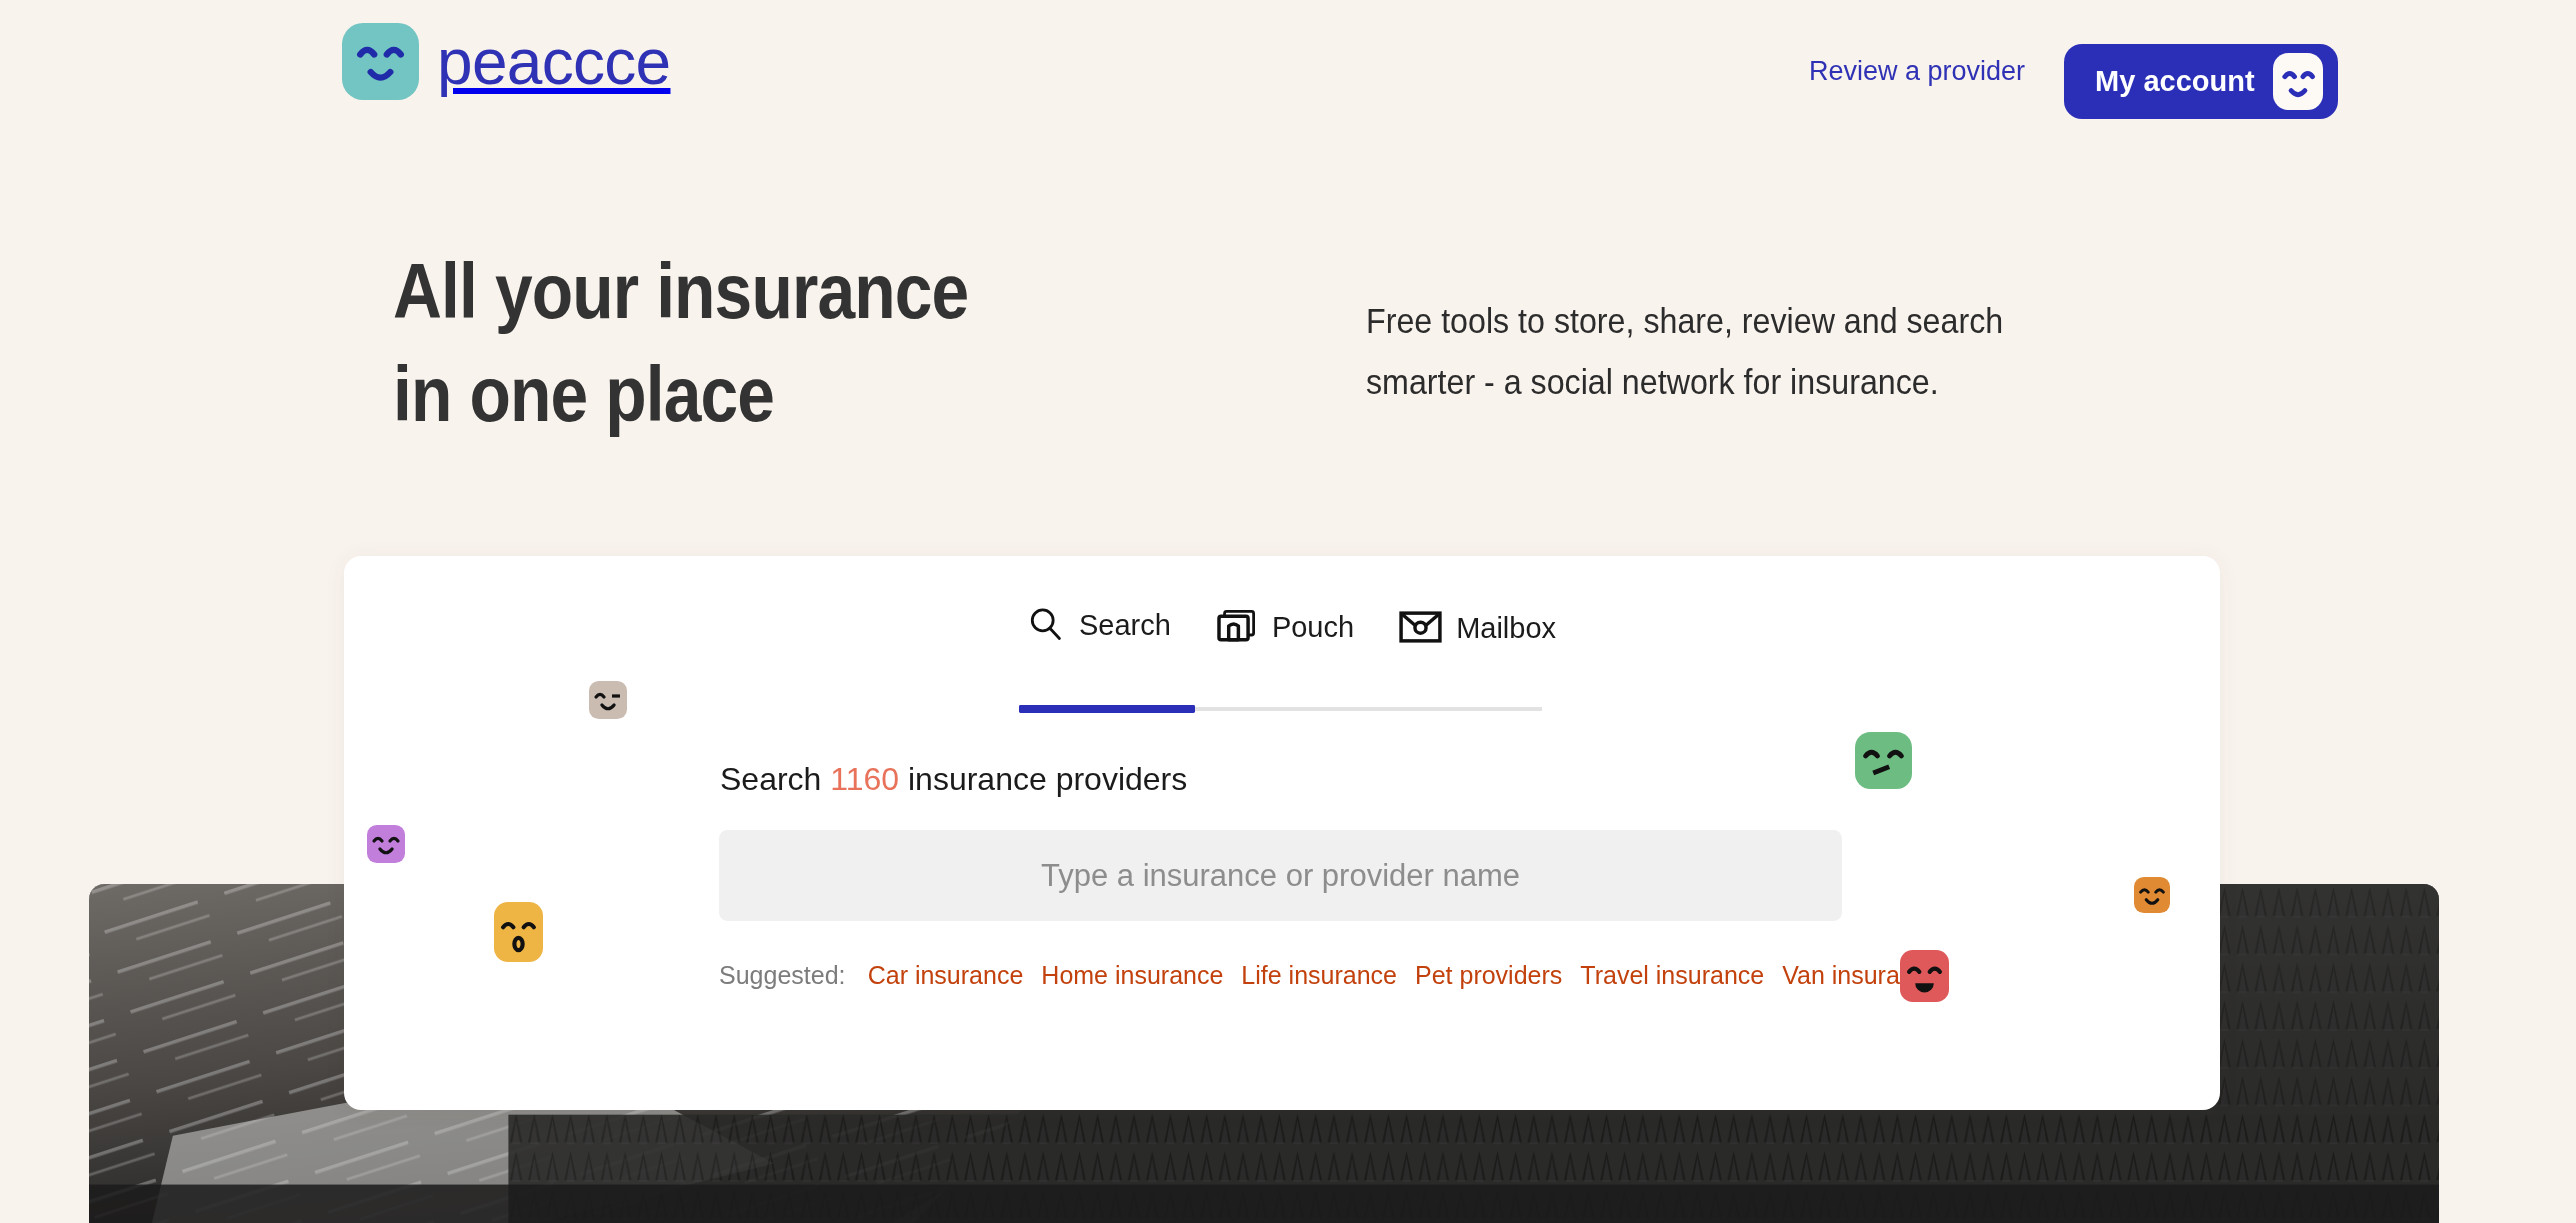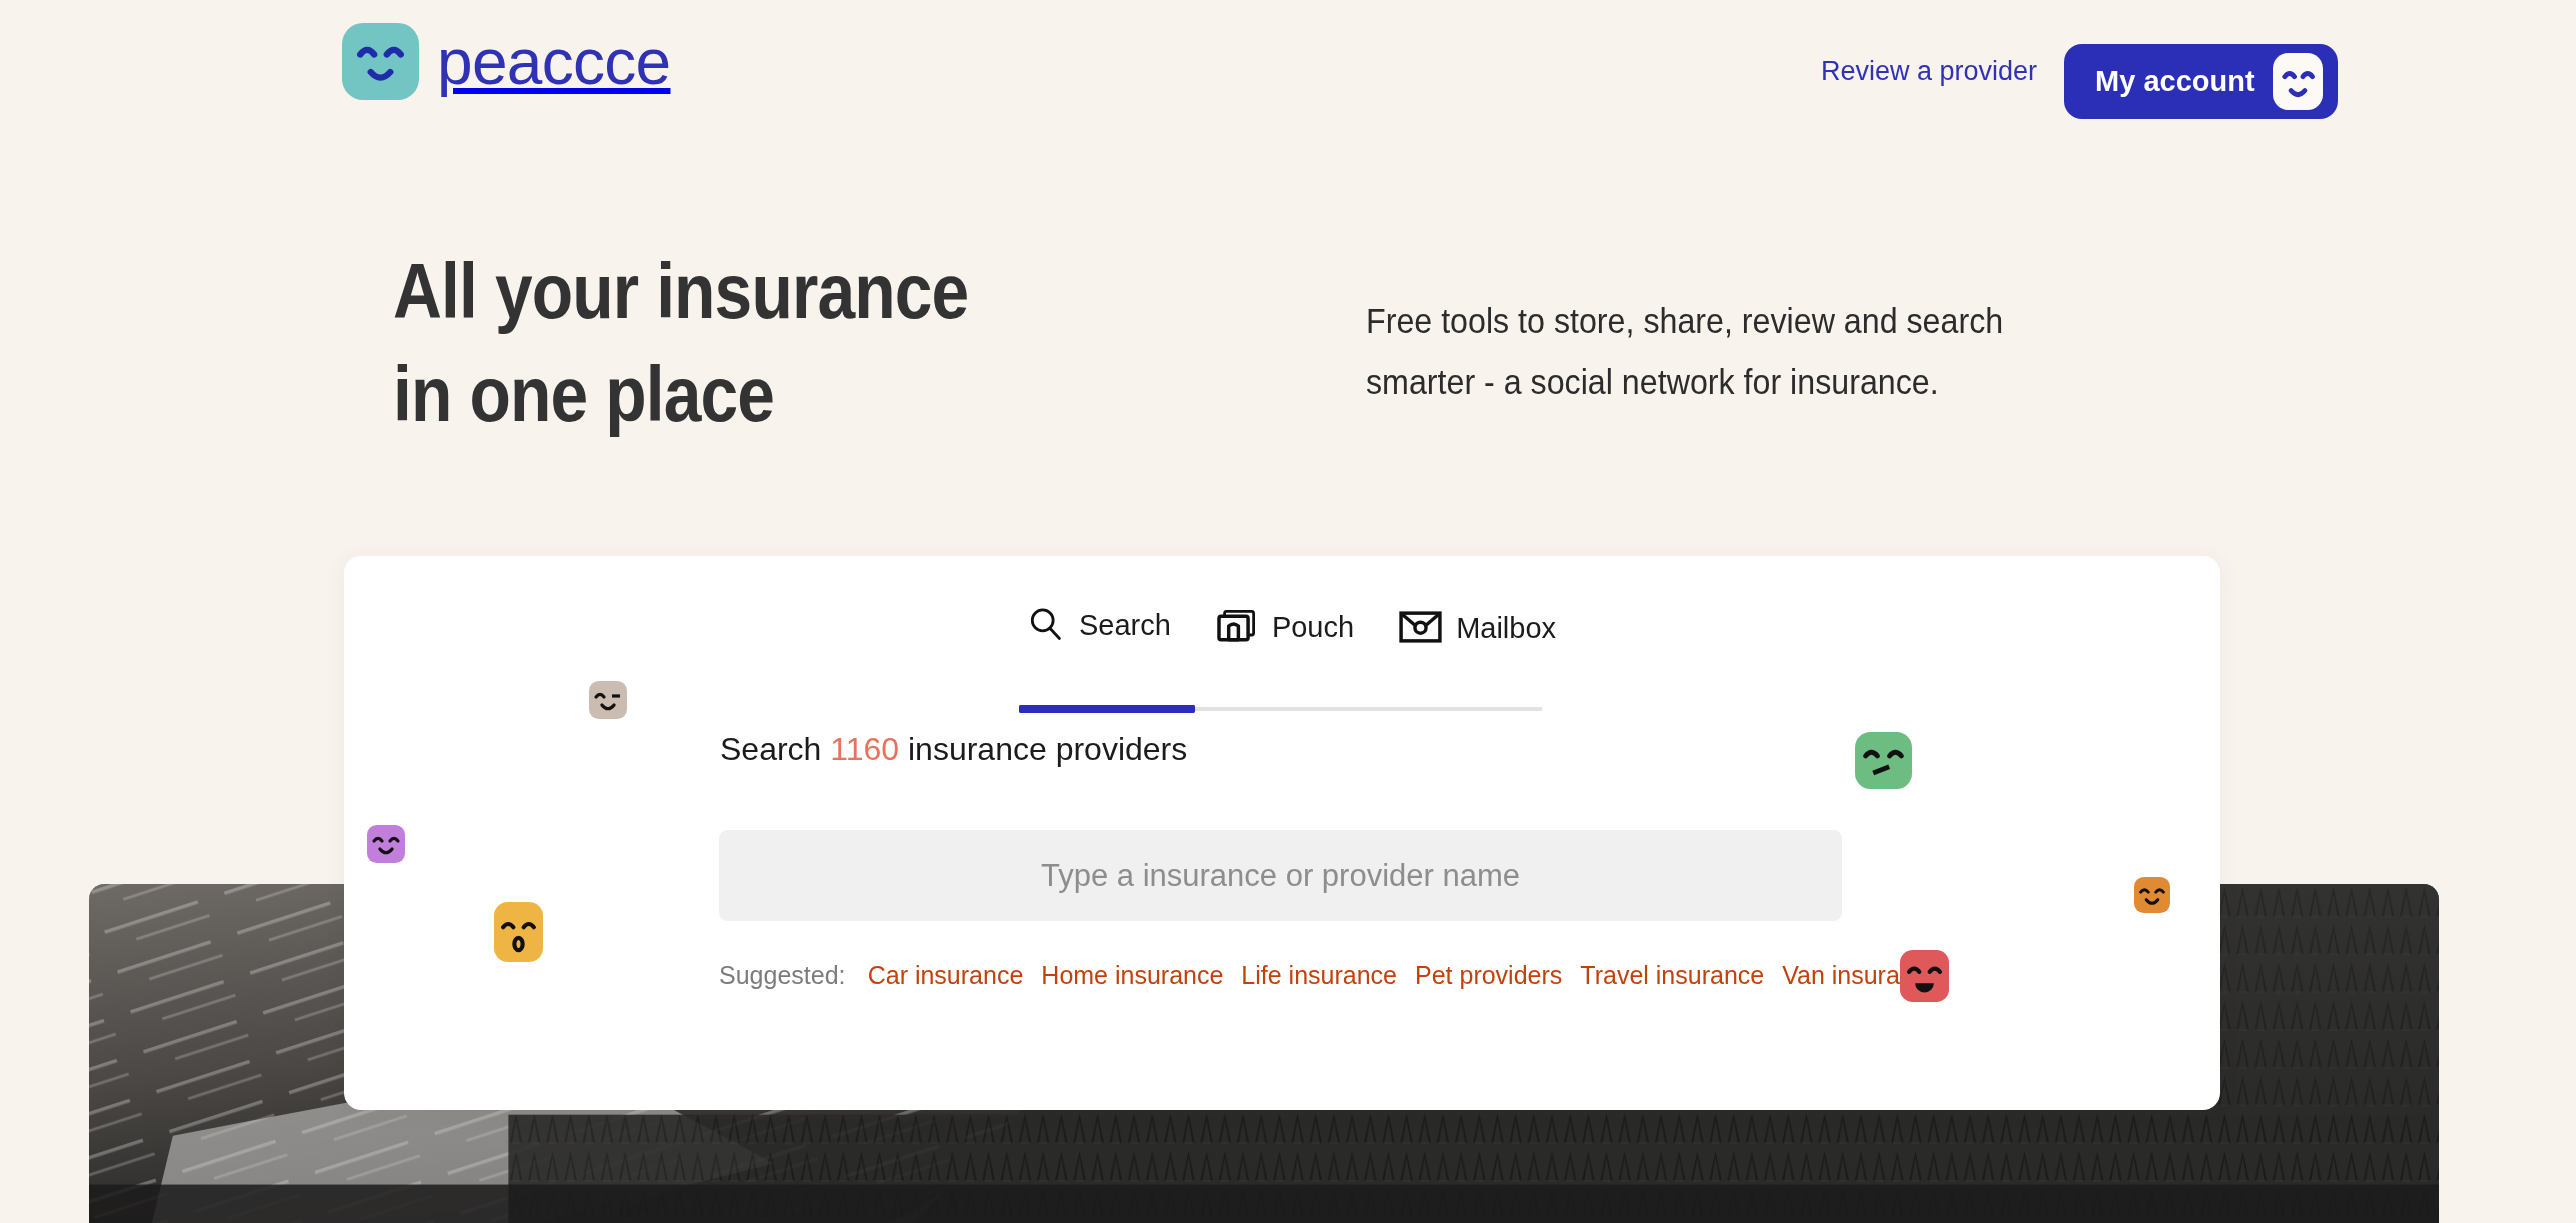--- a/index.html
+++ b/index.html
@@ -53,21 +53,21 @@
     letter-spacing: -0.7px;
     font-family: Liberation Sans, sans-serif;
   }
 
   .header-right {
     position: absolute;
     right: 238px;
     top: 24px;
     display: flex;
     align-items: center;
-    gap: 27px;
+    gap: 39px;
   }
 
   .review-link {
     font-size: 27px;
     color: #2f32b5;
     text-decoration: none;
     white-space: nowrap;
   }
 
   .account-btn {
@@ -197,21 +197,21 @@
     top: 149px;
     width: 176px;
     height: 7.7px;
     background: #2b2fb8;
     border-radius: 1.4px;
   }
 
   .search-heading {
     position: absolute;
     left: 720px;
-    top: 731px;
+    top: 761px;
     font-size: 32px;
     color: #1b1b1b;
     font-family: "Liberation Sans Narrow", "Liberation Sans", sans-serif;
     white-space: nowrap;
   }
   .search-heading .count { color: #e8725a; }
 
   .search-input {
     position: absolute;
     left: 719px;

